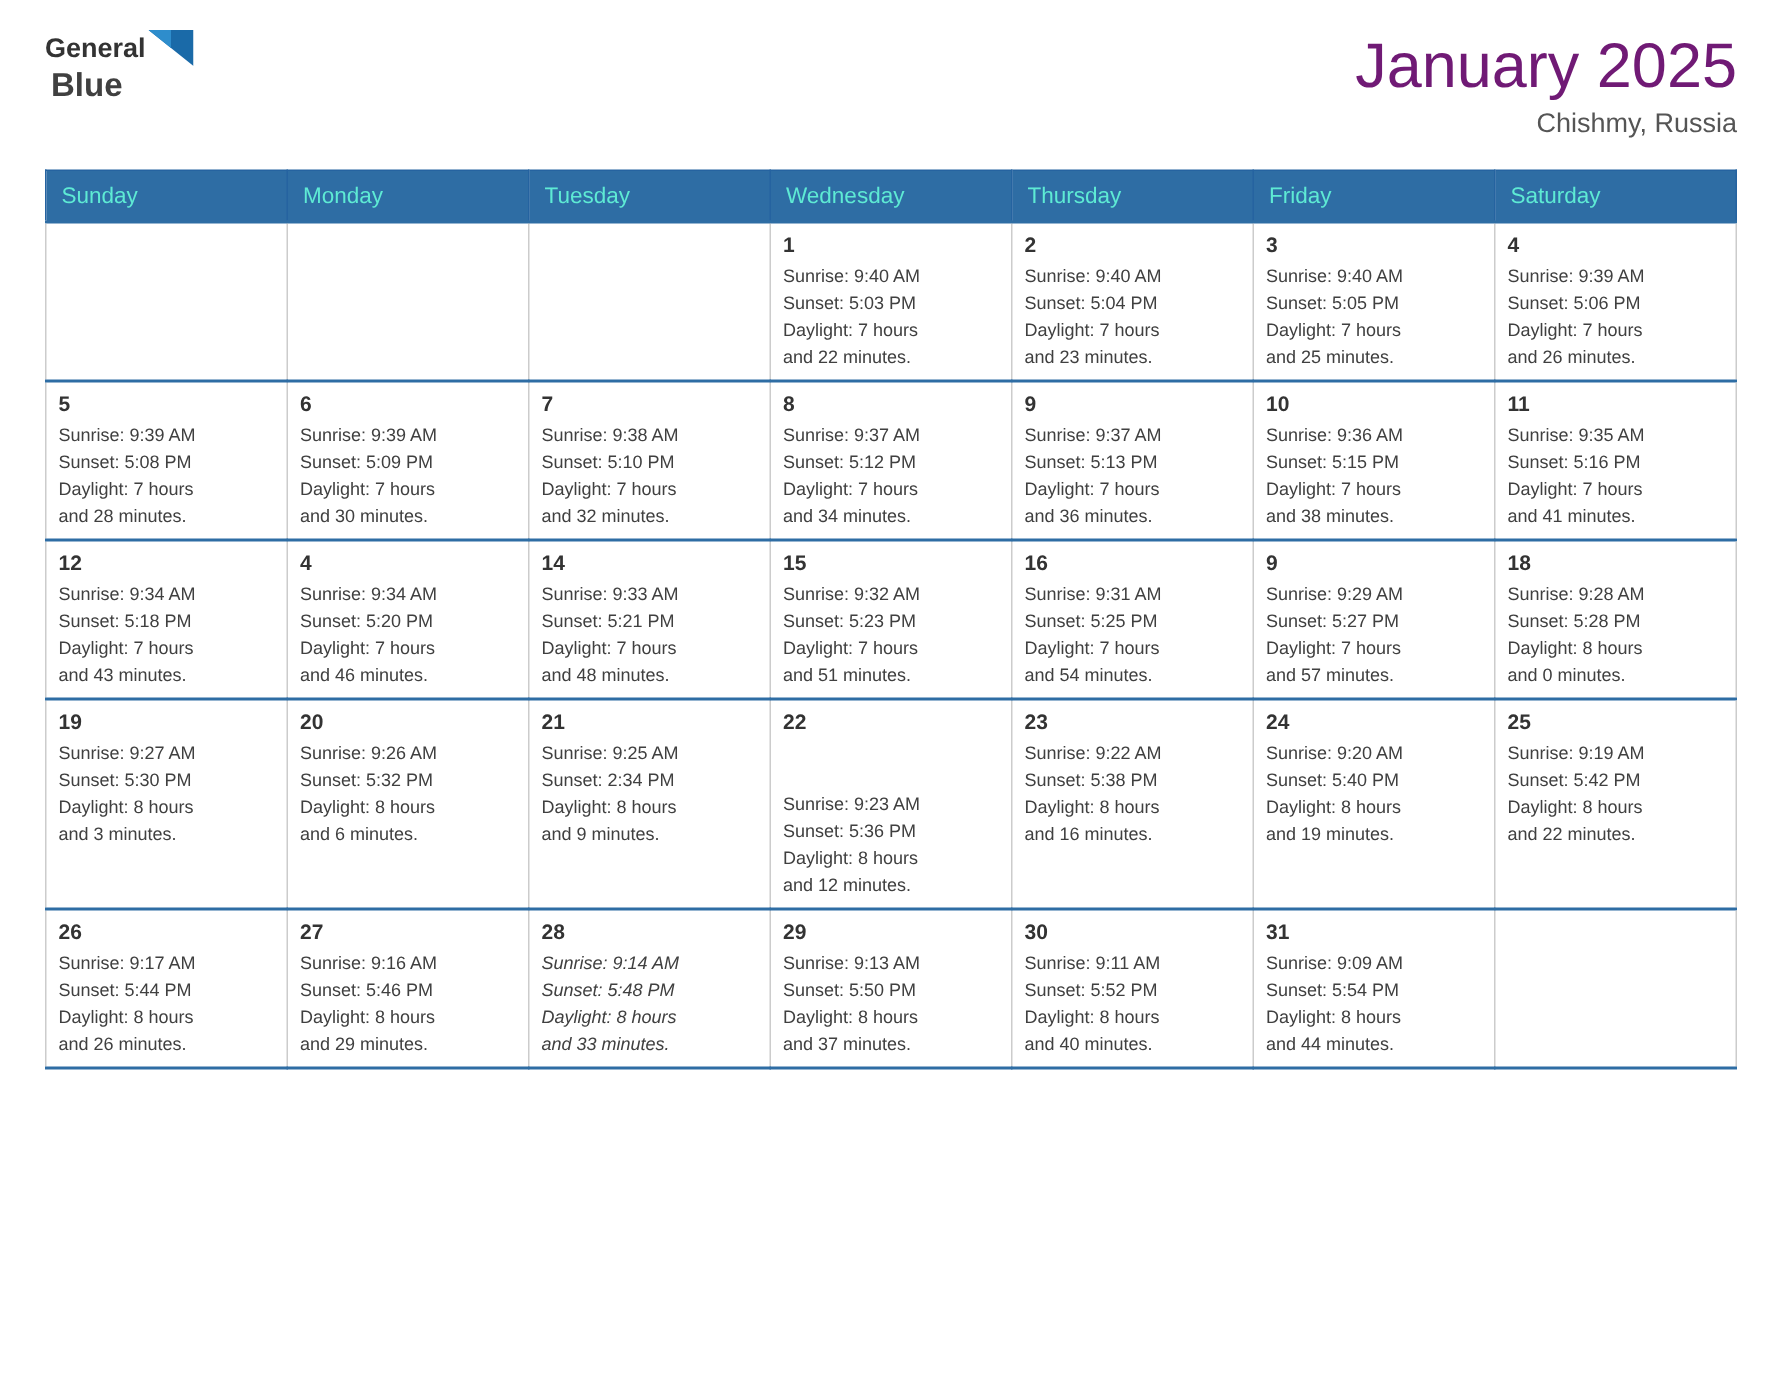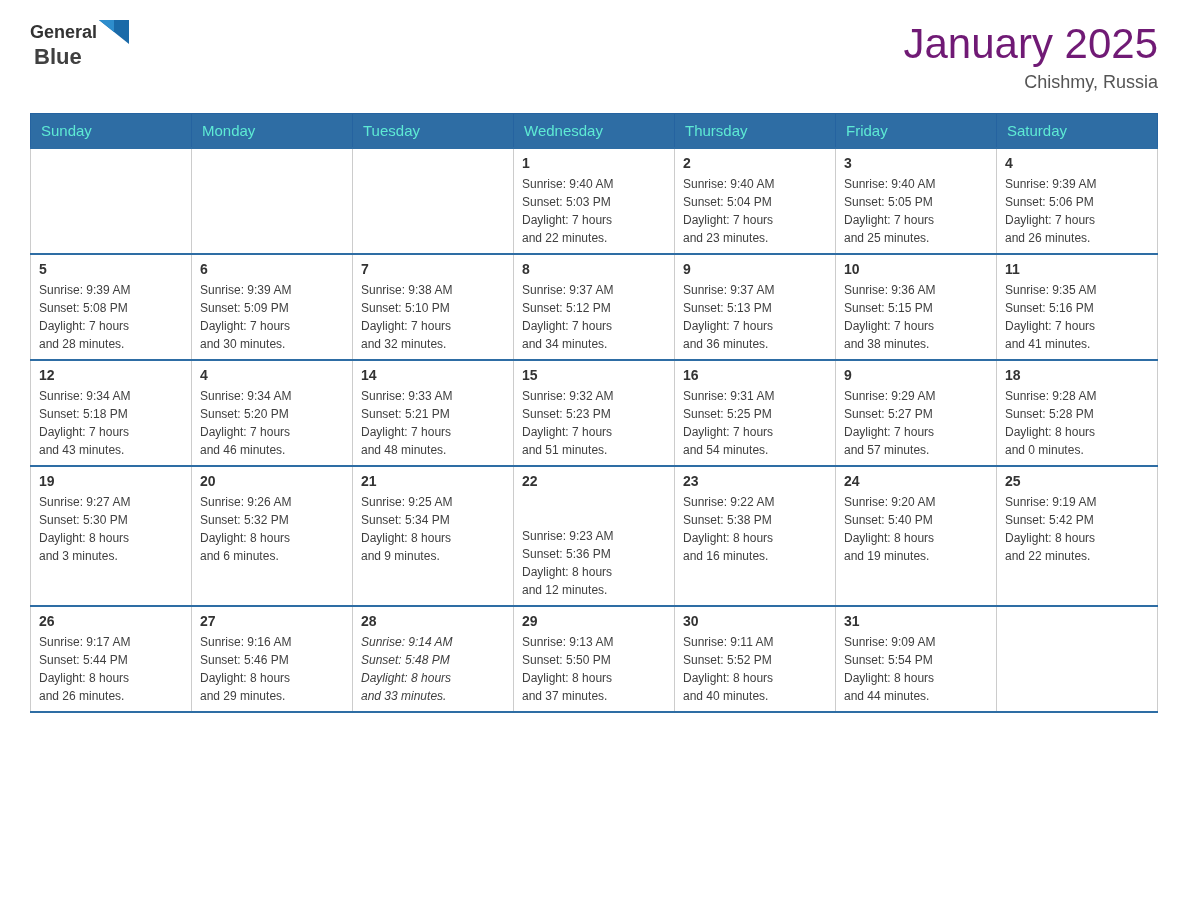--- a/index.html
+++ b/index.html
@@ -262,21 +262,21 @@
         <td>
           <span class="day-number">20</span>
           <div class="day-info" style="white-space: pre-line;">Sunrise: 9:26 AM
 Sunset: 5:32 PM
 Daylight: 8 hours
 and 6 minutes.</div>
         </td>
         <td>
           <span class="day-number">21</span>
           <div class="day-info" style="white-space: pre-line;">Sunrise: 9:25 AM
-Sunset: 5:34 PM
+Sunset: 2:34 PM
 Daylight: 8 hours
 and 9 minutes.</div>
         </td>
         <td>
           <span class="day-number">22</span>
           <div class="day-info" style="white-space: pre-line; margin-top: 38px;">Sunrise: 9:23 AM
 Sunset: 5:36 PM
 Daylight: 8 hours
 and 12 minutes.</div>
         </td>

